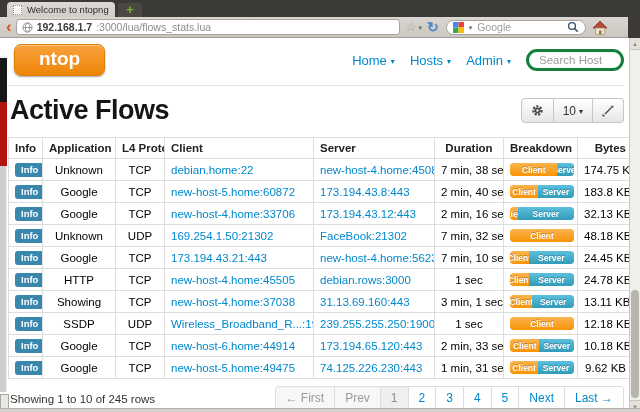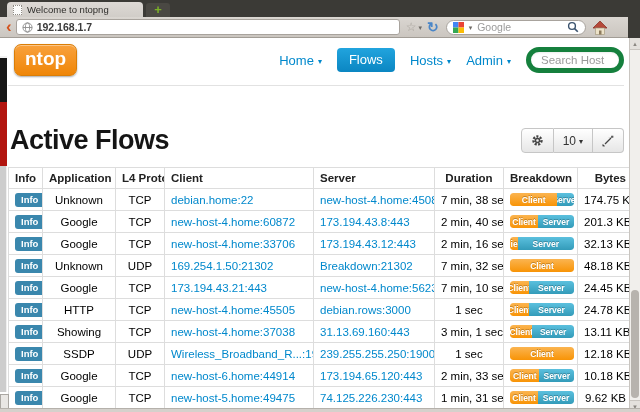--- a/index.html
+++ b/index.html
@@ -1,21 +1,21 @@
 <!DOCTYPE html>
 <html style="--link-blue: #0088cc; --info-badge: #3a87ad; --client-bar: #f89406; --client-top: #fbb450; --server-bar: #339bb9; --server-top: #5bc0de; --nav-active: #0b86c2; --nav-active-top: #21a4de; --logo-top: #f9a13c; --logo-bottom: #ef8608;"><head>
 <meta charset="utf-8">
 <style>
   * { box-sizing: border-box; margin: 0; padding: 0; }
   body { font-family: "Liberation Sans", sans-serif; width: 640px; height: 412px; overflow: hidden; background:#fff; }
   .window { position: relative; width: 640px; height: 412px; background:#fff; overflow:hidden; }
 
   
   .tabbar { position:absolute; top:0; left:0; right:0; height:17px; background:#3b3a36; display:flex; align-items:flex-end; }
-  .tab { margin-left:7px; height:15px; width:136px; background:linear-gradient(#ddd9d5,#d1cdc8); border-radius:4px 4px 0 0; display:flex; align-items:center; gap:5px; padding:0 6px; }
+  .tab { margin-left:7px; height:15px; width:108px; background:linear-gradient(#ddd9d5,#d1cdc8); border-radius:4px 4px 0 0; display:flex; align-items:center; gap:5px; padding:0 6px; }
   .tab-icon { width:9px; height:10px; border:1px dotted #8f8b85; background:#fbfbfa; flex:none; }
   .tab-title { font-size:9.5px; color:#2e2d2a; white-space:nowrap; overflow:hidden; }
   .newtab { margin-left:3px; height:14px; width:24px; background:#4a4843; border-radius:3px 3px 0 0; color:#7cb228; font-weight:bold; font-size:13px; line-height:13px; text-align:center; }
 
   .toolbar { position:absolute; top:17px; left:0; right:0; height:21px; background:linear-gradient(#dad6d1,#cbc6c0); border-bottom:1px solid #a29d96; display:flex; align-items:center; padding:0 5px; }
   .back-icon { color:#d4531e; font-size:17px; font-weight:bold; line-height:17px; margin:0 4px 2px 1px; }
   .urlfield { height:16px; width:384px; background:#fff; border:1px solid #a8a39d; border-radius:3px; display:flex; align-items:center; padding:0 5px; gap:4px; overflow:hidden; }
   .url-host { font-size:10.5px; font-weight:bold; color:#3a3a3a; white-space:nowrap; }
   .url-path { font-size:10.5px; color:#8c8c8c; white-space:nowrap; }
   .star-icon { color:#a7a29c; font-size:12px; line-height:12px; margin-left:6px; }
@@ -38,29 +38,29 @@
   
   .vscroll { position:absolute; top:38px; right:0; width:11px; bottom:0; background:#f1efec; border-left:1px solid #c9c5c0; }
   .vscroll .arrow { position:absolute; left:0; right:0; height:12px; text-align:center; font-size:6px; color:#8a8681; line-height:12px; background:#e4e1dd; }
   .vscroll .arrow.up { top:0; border-bottom:1px solid #c9c5c0; }
   .vscroll .arrow.down { bottom:0; border-top:1px solid #c9c5c0; }
   .vscroll .thumb { position:absolute; left:1px; right:1px; top:252px; height:108px; background:#b7b3ae; border-radius:4px; }
 
   
   .content { position:absolute; top:38px; left:0; right:0; bottom:0; background:#fff; padding:0 16px 0 8px; }
   .nt-navbar { display:flex; align-items:center; padding:6px 0 9px 6px; border-bottom:1px solid #e2e2e2; }
-  .logo { background:linear-gradient(var(--logo-top,#f9a13c),var(--logo-bottom,#ef8608)); border:1px solid #db7e06; border-radius:7px; color:#fff; font-weight:bold; font-size:19px; padding:3px 10px 5px; box-shadow:0 1px 2px rgba(0,0,0,.35), inset 0 1px 0 rgba(255,255,255,.4); }
+  .logo { background:linear-gradient(var(--logo-top,#f9a13c),var(--logo-bottom,#ef8608)); border:1px solid #db7e06; border-radius:7px; color:#fff; font-weight:bold; font-size:19px; padding:3px 24px 5px; box-shadow:0 1px 2px rgba(0,0,0,.35), inset 0 1px 0 rgba(255,255,255,.4); }
   .nav-items { margin-left:auto; display:flex; align-items:center; gap:15px; }
   .nav-item { color:var(--link-blue,#0088cc); font-size:13px; display:flex; align-items:center; gap:4px; white-space:nowrap; }
   .nav-item .nav-caret { font-size:8px; margin-top:2px; }
   .nav-item.active { background:linear-gradient(var(--nav-active-top,#21a4de),var(--nav-active,#0b86c2)); color:#fff; padding:4px 12px 5px; border-radius:4px; }
-  .host-search { margin-left:15px; width:98px; height:22px; border:5px solid #15803d; border-radius:13px; padding:8px 10px; font-size:11.5px; color:#555; outline:none; box-shadow:inset 0 1px 2px rgba(0,0,0,.08); font-family:"Liberation Sans",sans-serif; }
+  .host-search { margin-left:15px; width:98px; height:22px; border:3px solid #15803d; border-radius:13px; padding:8px 10px; font-size:11.5px; color:#555; outline:none; box-shadow:inset 0 1px 2px rgba(0,0,0,.08); font-family:"Liberation Sans",sans-serif; }
   .host-search::placeholder { color:#9a9a9a; }
 
-  .heading-row { display:flex; align-items:center; margin:39px 0 11px; padding-left:2px;gap:33px; }
+  .heading-row { display:flex; align-items:center; margin:9px 0 11px; padding-left:2px;gap:33px; }
   h1.page-title { font-size:27px; font-weight:bold; color:#151515; letter-spacing:-0.5px; }
   .btn-group { margin-left:auto; display:flex;justify-content:space-between; }
   .tbtn { height:25px; min-width:30px; display:flex; align-items:center; justify-content:center; gap:3px; padding:0 9px; background:linear-gradient(#ffffff,#e6e6e6); border:1px solid #c6c6c6; border-left-width:0; color:#333; font-size:12px; }
   .tbtn:first-child { border-left-width:1px; border-radius:4px 0 0 4px; }
   .tbtn:last-child { border-radius:0 4px 4px 0; }
   .tbtn .nav-caret { font-size:8px; color:#333; margin-top:1px; }
 
   table.flows { width:100%; border-collapse:collapse; table-layout:fixed; margin-top:2px; }
   table.flows th, table.flows td { border:1px solid #ddd; padding:3px 6px; font-size:11.5px; line-height:14px; overflow:hidden; white-space:nowrap; }
   table.flows th { font-weight:bold; color:#222; text-align:center; }
@@ -104,20 +104,21 @@
 
   <div class="toolbar">
     <span class="back-icon">‹</span>
     <div class="urlfield">
       <svg width="11" height="11" viewBox="0 0 12 12">
         <circle cx="6" cy="6" r="5" fill="none" stroke="#8d8d8d" stroke-width="1"></circle>
         <ellipse cx="6" cy="6" rx="2.3" ry="5" fill="none" stroke="#8d8d8d" stroke-width="1"></ellipse>
         <line x1="1" y1="6" x2="11" y2="6" stroke="#8d8d8d" stroke-width="1"></line>
       </svg>
       <span class="url-host">192.168.1.7</span>
+        <span class="url-path">:3000/lua/flows_stats.lua</span>
     </div>
     <span class="star-icon">☆</span>
     <span class="tiny-caret">▾</span>
     <span class="reload-icon">↻</span>
     <div class="searchfield">
       <svg width="11" height="11" viewBox="0 0 12 12">
         <rect x="0" y="0" width="6" height="6" fill="#4285f4"></rect>
         <rect x="6" y="0" width="6" height="6" fill="#ea4335"></rect>
         <rect x="0" y="6" width="6" height="6" fill="#34a853"></rect>
         <rect x="6" y="6" width="6" height="6" fill="#fbbc05"></rect>
@@ -140,24 +141,20 @@
   <div class="chrome-right-edge"></div>
 
   <div class="content">
 
     <div class="nt-navbar">
       <span class="logo">ntop</span>
       <div class="nav-items">
           <div class="nav-item">
     <span>Home</span>
     <span class="nav-caret">▾</span>
-  </div>
-          <div class="nav-item active">
-    <span>Flows</span>
-
   </div>
           <div class="nav-item">
     <span>Hosts</span>
     <span class="nav-caret">▾</span>
   </div>
           <div class="nav-item">
     <span>Admin</span>
     <span class="nav-caret">▾</span>
   </div>
         </div>
@@ -225,30 +222,30 @@
         <div class="seg client" style="width: 74%;">Client</div>
         <div class="seg server" style="width: 26%;">Server</div>
       </div>
     </td>
     <td class="r">174.75 KB</td>
   </tr>
           <tr>
     <td class="c"><span class="badge">Info</span></td>
     <td class="c">Google</td>
     <td class="c">TCP</td>
-    <td><a class="lnk">new-host-4.home:60872</a></td>
+    <td><a class="lnk">new-host-5.home:60872</a></td>
     <td><a class="lnk">173.194.43.8:443</a></td>
     <td class="c">2 min, 40 sec</td>
     <td>
       <div class="bar">
         <div class="seg client" style="width: 44%;">Client</div>
         <div class="seg server" style="width: 56%;">Server</div>
       </div>
     </td>
-    <td class="r">201.3 KB</td>
+    <td class="r">183.8 KB</td>
   </tr>
           <tr>
     <td class="c"><span class="badge">Info</span></td>
     <td class="c">Google</td>
     <td class="c">TCP</td>
     <td><a class="lnk">new-host-4.home:33706</a></td>
     <td><a class="lnk">173.194.43.12:443</a></td>
     <td class="c">2 min, 16 sec</td>
     <td>
       <div class="bar">
@@ -256,21 +253,21 @@
         <div class="seg server" style="width: 88%;">Server</div>
       </div>
     </td>
     <td class="r">32.13 KB</td>
   </tr>
           <tr>
     <td class="c"><span class="badge">Info</span></td>
     <td class="c">Unknown</td>
     <td class="c">UDP</td>
     <td><a class="lnk">169.254.1.50:21302</a></td>
-    <td><a class="lnk">Breakdown:21302</a></td>
+    <td><a class="lnk">FaceBook:21302</a></td>
     <td class="c">7 min, 32 sec</td>
     <td>
       <div class="bar">
         <div class="seg client" style="width: 100%;">Client</div>
 
       </div>
     </td>
     <td class="r">48.18 KB</td>
   </tr>
           <tr>

